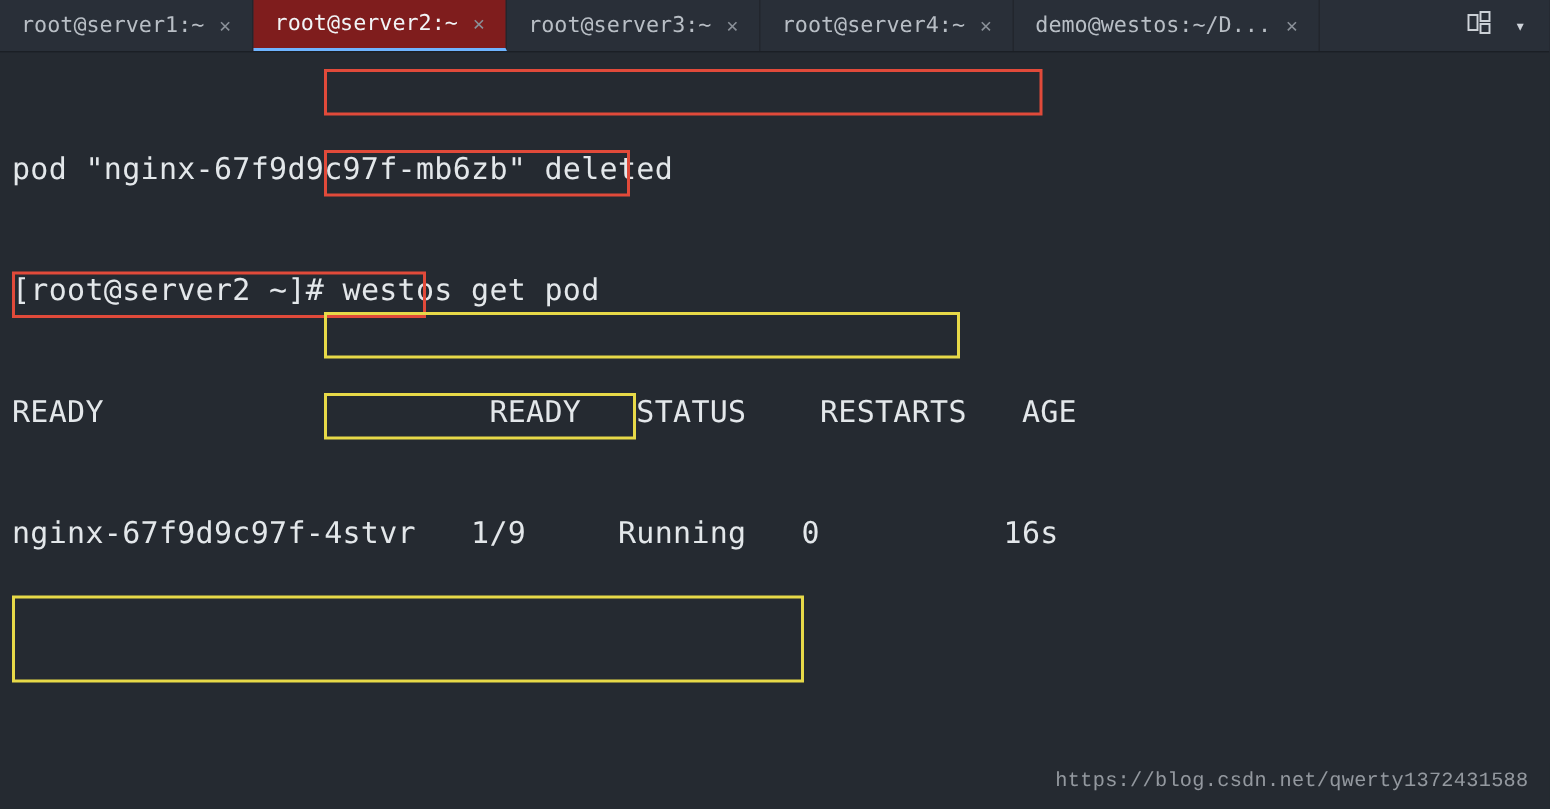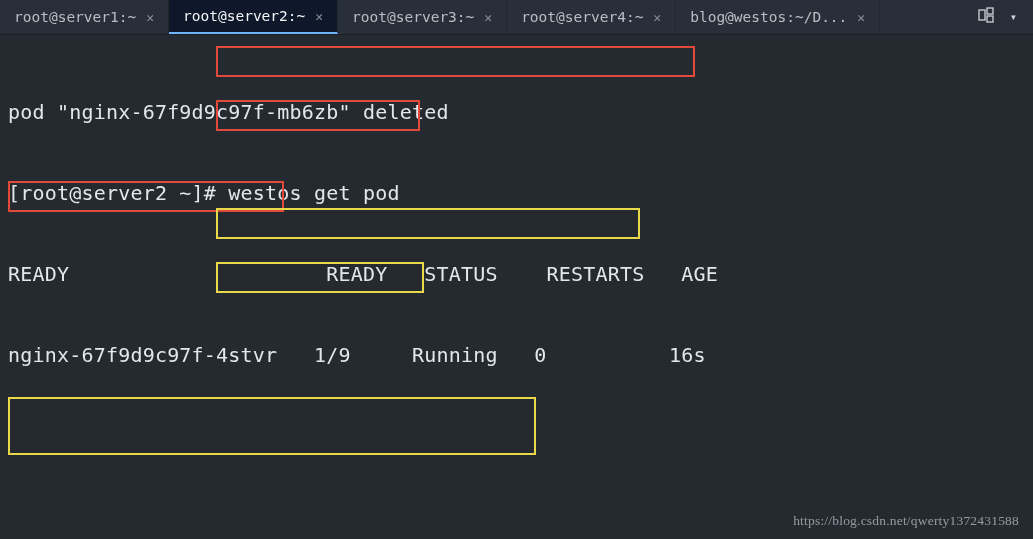--- a/index.html
+++ b/index.html
@@ -1,29 +1,29 @@
 <!DOCTYPE html>
 <html><head>
 <meta charset="utf-8">
 <style>
 html,body{margin:0;padding:0;width:1033px;height:539px;background:#252a31;font-family:"DejaVu Sans Mono","Liberation Mono",Consolas,monospace;font-size:20px;overflow:hidden;color:#e3e7ea}
 .tabbar{height:34px;background:#292f38;display:flex;align-items:stretch;border-bottom:1px solid #1b1f25;user-select:none}
 .tab{display:flex;align-items:center;padding:12px 14px;font-size:14.5px;color:#b8bec5;border-right:1px solid #22262d;position:relative;white-space:nowrap}
-.tab.active{background:#0f172a;color:#f2f4f6;border-bottom:2px solid #6fb4ff}
+.tab.active{background:#7f1d1d;color:#f2f4f6;border-bottom:2px solid #6fb4ff}
 .tab .close{margin-left:10px;font-size:13px;color:#8a9098}
 .tabbar-spacer{flex:1}
 .tab-tools{display:flex;align-items:center;padding:0 16px;color:#cfd4da;font-size:15px;gap:16px}
 .tab-tools svg{width:16px;height:16px}
 .terminal{padding:10px 10px 0 8px;line-height:1.35;white-space:pre;font-variant-ligatures:none;letter-spacing:.2px}
 .row{position:relative;height:27px}
 .prompt{color:#e3e7ea}
 .hl{position:absolute;border:2px solid;pointer-events:none}
 .red{border-color:#e14a3a}
 .yellow{border-color:#e7d948}
-.watermark{position:absolute;right:14px;bottom:10px;color:#cfd4da;opacity:.65;font-size:13.5px;font-family:Liberation Serif, serif;letter-spacing:.2px}
+.watermark{position:absolute;right:14px;bottom:10px;color:#cfd4da;opacity:.65;font-size:13.5px;font-family:Liberation Mono, monospace;letter-spacing:.2px}
 </style>
 </head>
 <body>
 
 <div class="tabbar">
   <div class="tab">
     <span>root@server1:~</span>
     <span class="close">✕</span>
   </div>
   <div class="tab active">
@@ -32,21 +32,21 @@
   </div>
   <div class="tab">
     <span>root@server3:~</span>
     <span class="close">✕</span>
   </div>
   <div class="tab">
     <span>root@server4:~</span>
     <span class="close">✕</span>
   </div>
   <div class="tab">
-    <span>blog@westos:~/D...</span>
+    <span>demo@westos:~/D...</span>
     <span class="close">✕</span>
   </div>
   <div class="tabbar-spacer"></div>
   <div class="tab-tools">
     <span>
       <svg viewBox="0 0 16 16" fill="none" stroke="#cfd4da" stroke-width="1.3">
         <rect x="1" y="3" width="6" height="10"></rect>
           <rect x="9" y="1" width="6" height="6"></rect>
           <rect x="9" y="9" width="6" height="6"></rect>
       </svg>

